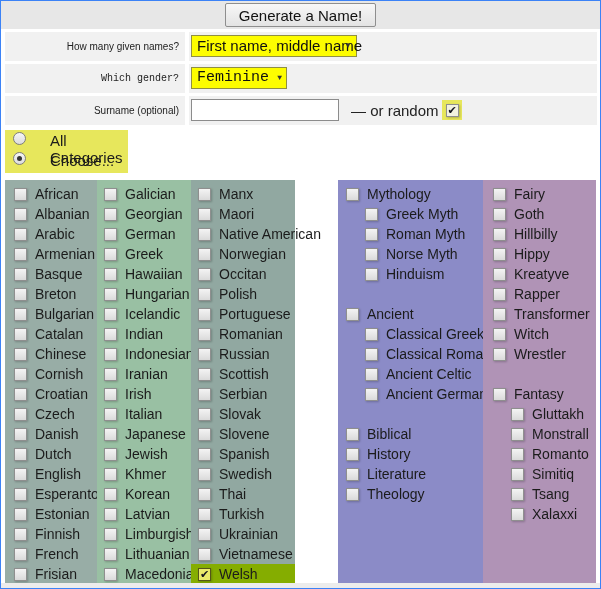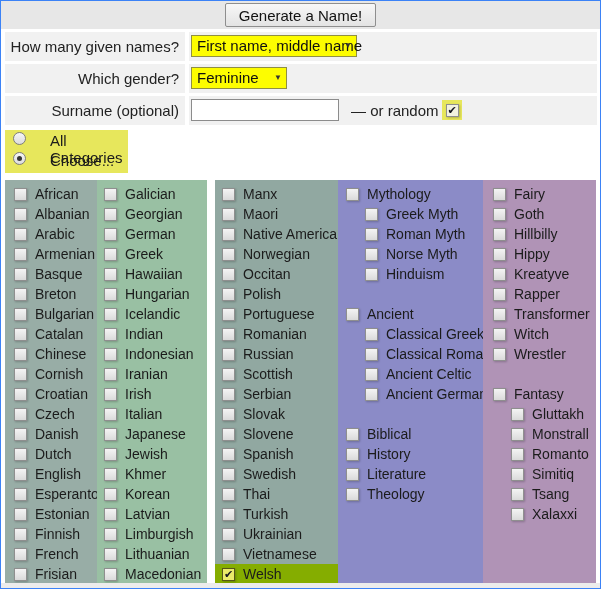--- a/index.html
+++ b/index.html
@@ -22,25 +22,25 @@
     background:var(--row1-bg,#e7e7e7);
     display:flex;align-items:center;justify-content:center;
   }
   .gen-btn{
     font-family:inherit;font-size:15px;color:#111;
     height:24px;padding:0 13px;
     background:linear-gradient(180deg,#f7f7f7,#e3e3e3);
     border:1px solid #8e8e8e;border-radius:2px;
   }
   .form-row{position:absolute;left:0;width:599px;height:29px;}
-  .row2{top:31px;} .row3{top:63px;} .row4{top:95px;}
+  .row2{top:31px;} .row3{top:63px;font-family:Liberation Mono, monospace;} .row4{top:95px;}
   .label-cell{
     position:absolute;left:4px;top:0;width:180px;height:29px;
     background:var(--row-bg,#f1f1f1);
-    font-size:15px;line-height:29px;text-align:right;
+    font-size:10px;line-height:29px;text-align:right;
     padding-right:6px;box-sizing:border-box;color:#222;
   }
   .control-cell{
     position:absolute;left:188px;top:0;width:408px;height:29px;
     background:var(--row-bg,#f1f1f1);
   }
   .sel{
     position:absolute;top:3px;left:2px;height:22px;
     background:var(--select-bg,#fdfd00);
     border:1px solid #8f8f45;
@@ -95,21 +95,21 @@
     padding-top:2px;box-sizing:border-box;
   }
   .mode-row{
     height:20px;display:flex;align-items:flex-start;
     padding-left:8px;font-size:15px;gap:24px;cursor:default;
   }
   
   .band{position:absolute;top:179px;height:403px;padding-top:4px;box-sizing:border-box;}
   .band-1a{left:4px;width:92px;background:var(--col1a,#98ada6);}
   .band-1b{left:96px;width:110px;background:var(--col1b,#99c0a3);}
-  .band-2{left:214px;width:131px;background:var(--col2,#91a8a1);}
+  .band-2{left:190px;width:104px;background:var(--col2,#91a8a1);}
   .band-3{left:337px;width:145px;background:var(--col3,#8b8bc7);}
   .band-4{left:482px;width:113px;background:var(--col4,#b093b6);}
   .cat-row{
     height:20px;display:flex;align-items:center;
     font-size:14px;white-space:nowrap;cursor:default;
   }
   .cat-row .cat-label{margin-left:8px;}
   .band-1a .cat-row{padding-left:9px;}
   .band-1b .cat-row{padding-left:7px;}
   .band-2  .cat-row{padding-left:7px;}

